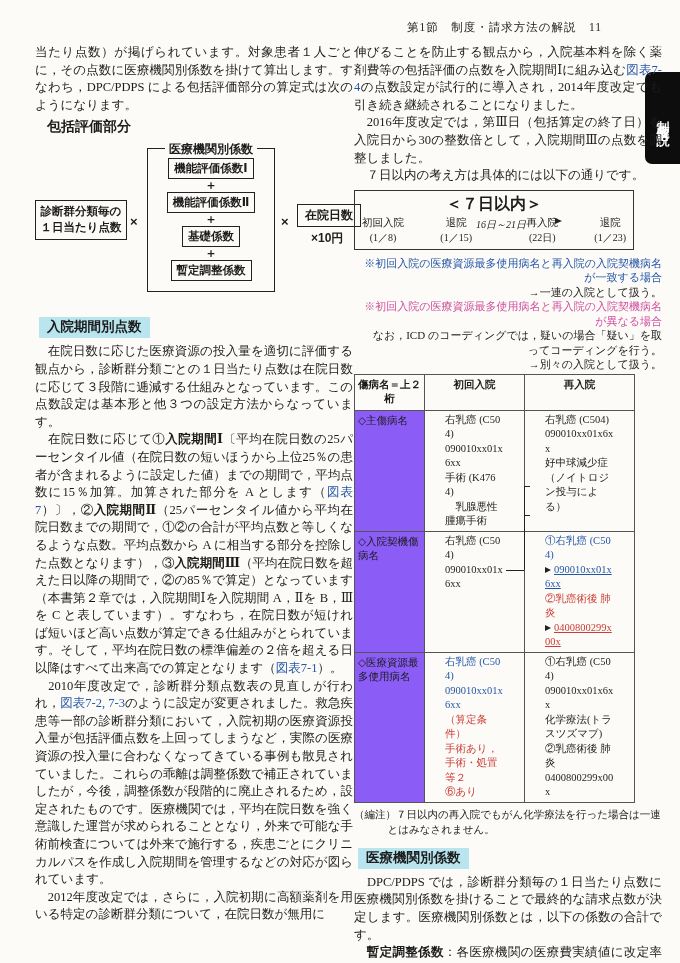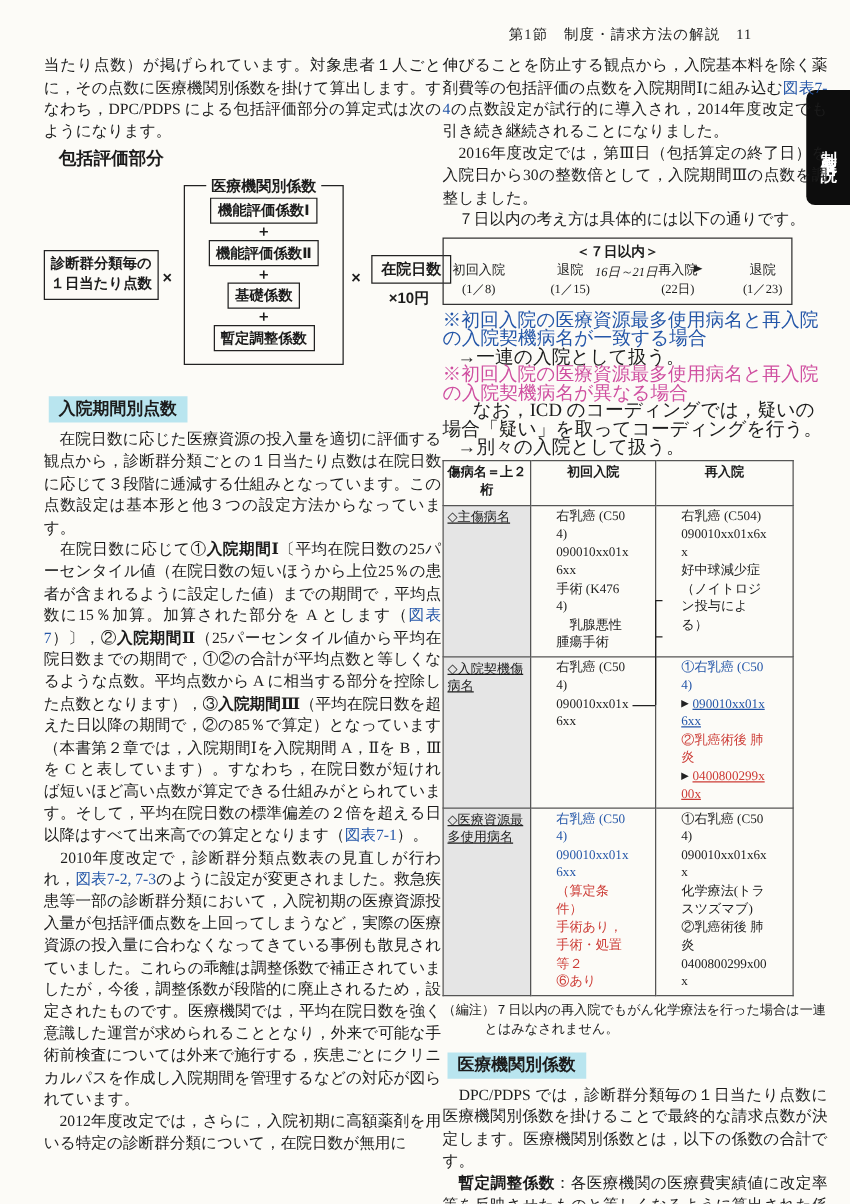--- a/index.html
+++ b/index.html
@@ -63,45 +63,45 @@
   .fx-note{position:absolute;left:276px;top:92px;font-size:12px;font-weight:bold;}
   
   .sec-h{
     display:inline-block;background:#b9e5ef;
     font-family:"Liberation Sans","DejaVu Sans",sans-serif;
     font-weight:bold;font-size:13.5px;padding:1px 8px 2px;margin:3px 0 5px 4px;
   }
   
   .tbox{border:1.6px solid #333;padding:3px 7px 5px;margin:5px 0 6px;width:264px;}
   .tbox-title{text-align:center;font-family:"Liberation Sans","DejaVu Sans",sans-serif;
-    font-weight:bold;font-size:11px;}
+    font-weight:bold;font-size:16px;}
   .tl{display:flex;align-items:flex-start;margin-top:1px;font-size:10.5px;}
   .tl-ev{text-align:center;}
   .tl-ev .top{white-space:nowrap;line-height:13px;}
   .tl-ev .bot,.tl-con .bot{font-size:10px;margin-top:3px;white-space:nowrap;text-align:center;line-height:12px;}
   .tl-con{flex:1;display:flex;flex-direction:row;min-width:18px;font-style:italic;}
   .tl-con.wide{flex:1.5;}
   .tl-con .line{border-top:1.6px solid #222;margin:6px 2px 0;height:0;position:relative;}
   .tl-con .line.dotted{border-top:2px dotted #444;}
   .tl-con .line.arrow:after{
     content:"";position:absolute;right:-2px;top:-4.6px;
     border-left:7px solid #222;border-top:3.5px solid transparent;border-bottom:3.5px solid transparent;
   }
   .case-h{font-family:"Liberation Sans","DejaVu Sans",sans-serif;
     font-weight:bold;font-size:13.5px;margin:1px 0 3px;}
-  .note{font-size:15px;line-height:14.5px;}
+  .note{font-size:11px;line-height:14.5px;text-align:right;}
   .note.ind{padding-left:12px;}
   .note.nao{text-indent:1.6em;}
   
   .tblwrap{position:relative;margin-top:2px;}
   table.ctable{border-collapse:collapse;font-size:10.5px;line-height:14.5px;width:280px;table-layout:fixed;}
   .ctable th,.ctable td{border:1.2px solid #555;padding:2px 20px;vertical-align:top;word-break:break-all;}
   .ctable th{font-weight:bold;text-align:center;padding:3px 2px;}
   .ctable col.c1{width:70px;} .ctable col.c2{width:100px;} .ctable col.c3{width:110px;}
-  .ctable td.lbl{background:#e5e5e5;padding:3px 3px;text-decoration:underline;}
+  .ctable td.lbl{background:#8b5cf6;padding:3px 3px;}
   .cell-line{white-space:normal;}
   .arr{display:inline-block;width:0;height:0;border-left:6px solid #222;
     border-top:3.5px solid transparent;border-bottom:3.5px solid transparent;margin-right:3px;}
   .conn{position:absolute;pointer-events:none;}
   .ednote{font-size:10.5px;line-height:15px;margin:4px 0 8px;padding-left:3.2em;text-indent:-3.2em;}
 </style>
 </head>
 <body>
 
 <div>

